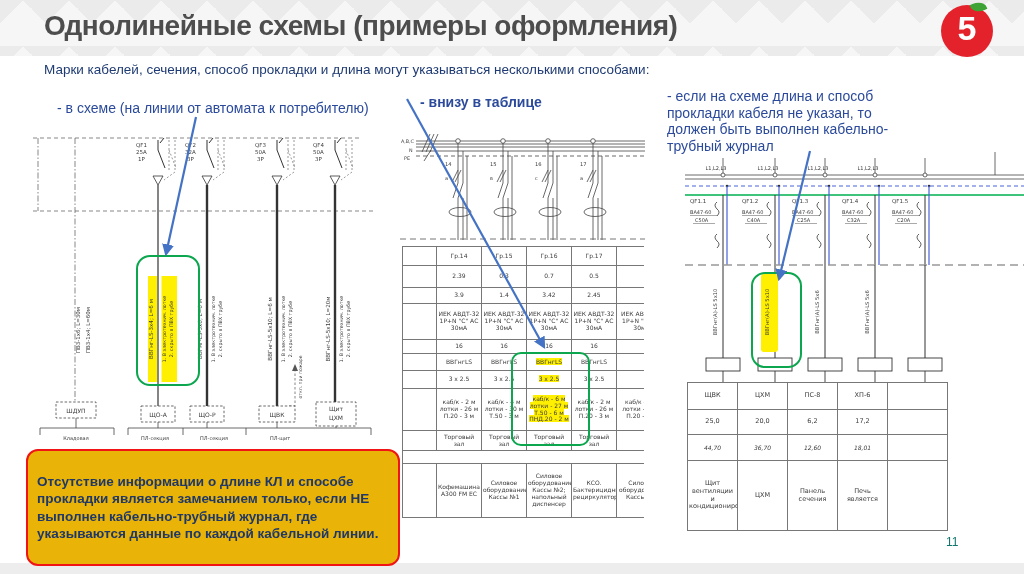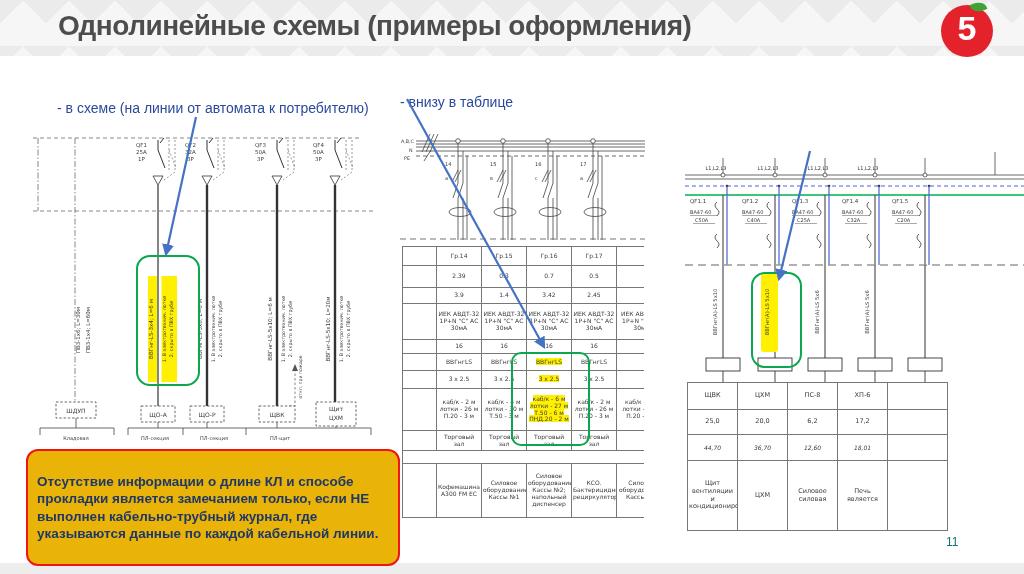--- a/index.html
+++ b/index.html
@@ -3,21 +3,21 @@
 <meta charset="utf-8">
 <style>
   html,body{margin:0;padding:0;}
   .slide{position:relative;width:1024px;height:574px;background:#fff;overflow:hidden;
          font-family:"Liberation Sans",sans-serif;}
   .abs{position:absolute;}
   .hdr{left:0;top:0;width:1024px;height:56px;background-color:#f6f6f6;
        background-image:linear-gradient(135deg,#ebebeb 25%,transparent 25%),
                         linear-gradient(45deg,transparent 75%,#ebebeb 75%);
        background-size:46px 46px;}
-  .title{left:58px;top:10px;font-size:28px;font-weight:bold;color:#4d4d4d;letter-spacing:-0.5px;}
+  .title{left:44px;top:10px;font-size:28px;font-weight:bold;color:#4d4d4d;letter-spacing:-0.5px;}
   .logo{left:941px;top:5px;width:52px;height:52px;background:#e4222c;border-radius:50%;}
   .logo .five{position:absolute;left:0;top:4px;width:52px;text-align:center;
               font-size:34px;font-weight:bold;color:#fff;}
   .leaf{position:absolute;left:30px;top:-3px;width:15px;height:10px;background:#3da335;
         border-radius:0 80% 0 80%;transform:rotate(-22deg);}
   .subtitle{left:44px;top:62px;font-size:13.5px;color:#1f3b73;}
   .ann{font-size:14px;color:#2b4a9b;line-height:1.18;z-index:3;}
   .note{left:26px;top:449px;width:352px;border:2.4px solid #f01414;border-radius:12px;
         padding:22px 9px;font-size:13.5px;font-weight:bold;color:#1f3868;line-height:1.28;
         background:#eab308;z-index:6;}
@@ -40,22 +40,24 @@
 
 <div class="slide">
 
   <div class="abs hdr"></div>
   <div class="abs title">Однолинейные схемы (примеры оформления)</div>
   <div class="abs logo">
     <span class="five">5</span>
     <span class="leaf"></span>
   </div>
 
+  <div class="abs subtitle">Марки кабелей, сечения, способ прокладки и длина могут указываться несколькими способами:</div>
   <div class="abs ann" style="left:33px;top:100px;margin-left:24px;">- в схеме (на линии от автомата к потребителю)</div>
-  <div class="abs ann" style="left:400px;top:94px;">- внизу в таблице</div>
+  <div class="abs ann" style="left:420px;top:94px;font-weight:bold;">- внизу в таблице</div>
+  <div class="abs ann" style="left:667px;top:88px;width:250px;">- если на схеме длина и способ прокладки кабеля не указан, то должен быть выполнен кабельно-трубный журнал</div>
 
   <svg class="abs" style="left:28px;top:130px;" width="360" height="322" viewBox="0 0 360 322">
     <g stroke="#555" stroke-width="0.7" fill="none">
       <path d="M5,8 H332" stroke-dasharray="4,3"></path>
       <path d="M5,81 H348" stroke-dasharray="4,3"></path>
       <path d="M10,8 V81" stroke-dasharray="6,2,1.5,2"></path>
       <path d="M47,8 V272" stroke-dasharray="6,2,1.5,2"></path>
     </g>
 
     <g>
@@ -406,21 +408,21 @@
       <tr style="height:26px" class="ital">
         <td>44,70</td>
         <td>36,70</td>
         <td>12,60</td>
         <td>18,01</td>
         <td></td>
           </tr>
       <tr style="height:70px">
         <td>Щит вентиляции и кондиционирования</td>
         <td>ЦХМ</td>
-        <td>Силовое силовая</td>
+        <td>Панель сечения</td>
         <td>Печь является</td>
         <td></td>
           </tr>
     </tbody>
       </table>
   </div>
 
   <div class="abs gbox" style="left:136px;top:255px;width:60px;height:127px;"></div>
   <div class="abs gbox" style="left:511px;top:352px;width:75px;height:90px;border-radius:10px;"></div>
   <div class="abs gbox" style="left:751px;top:272px;width:47px;height:92px;"></div>

